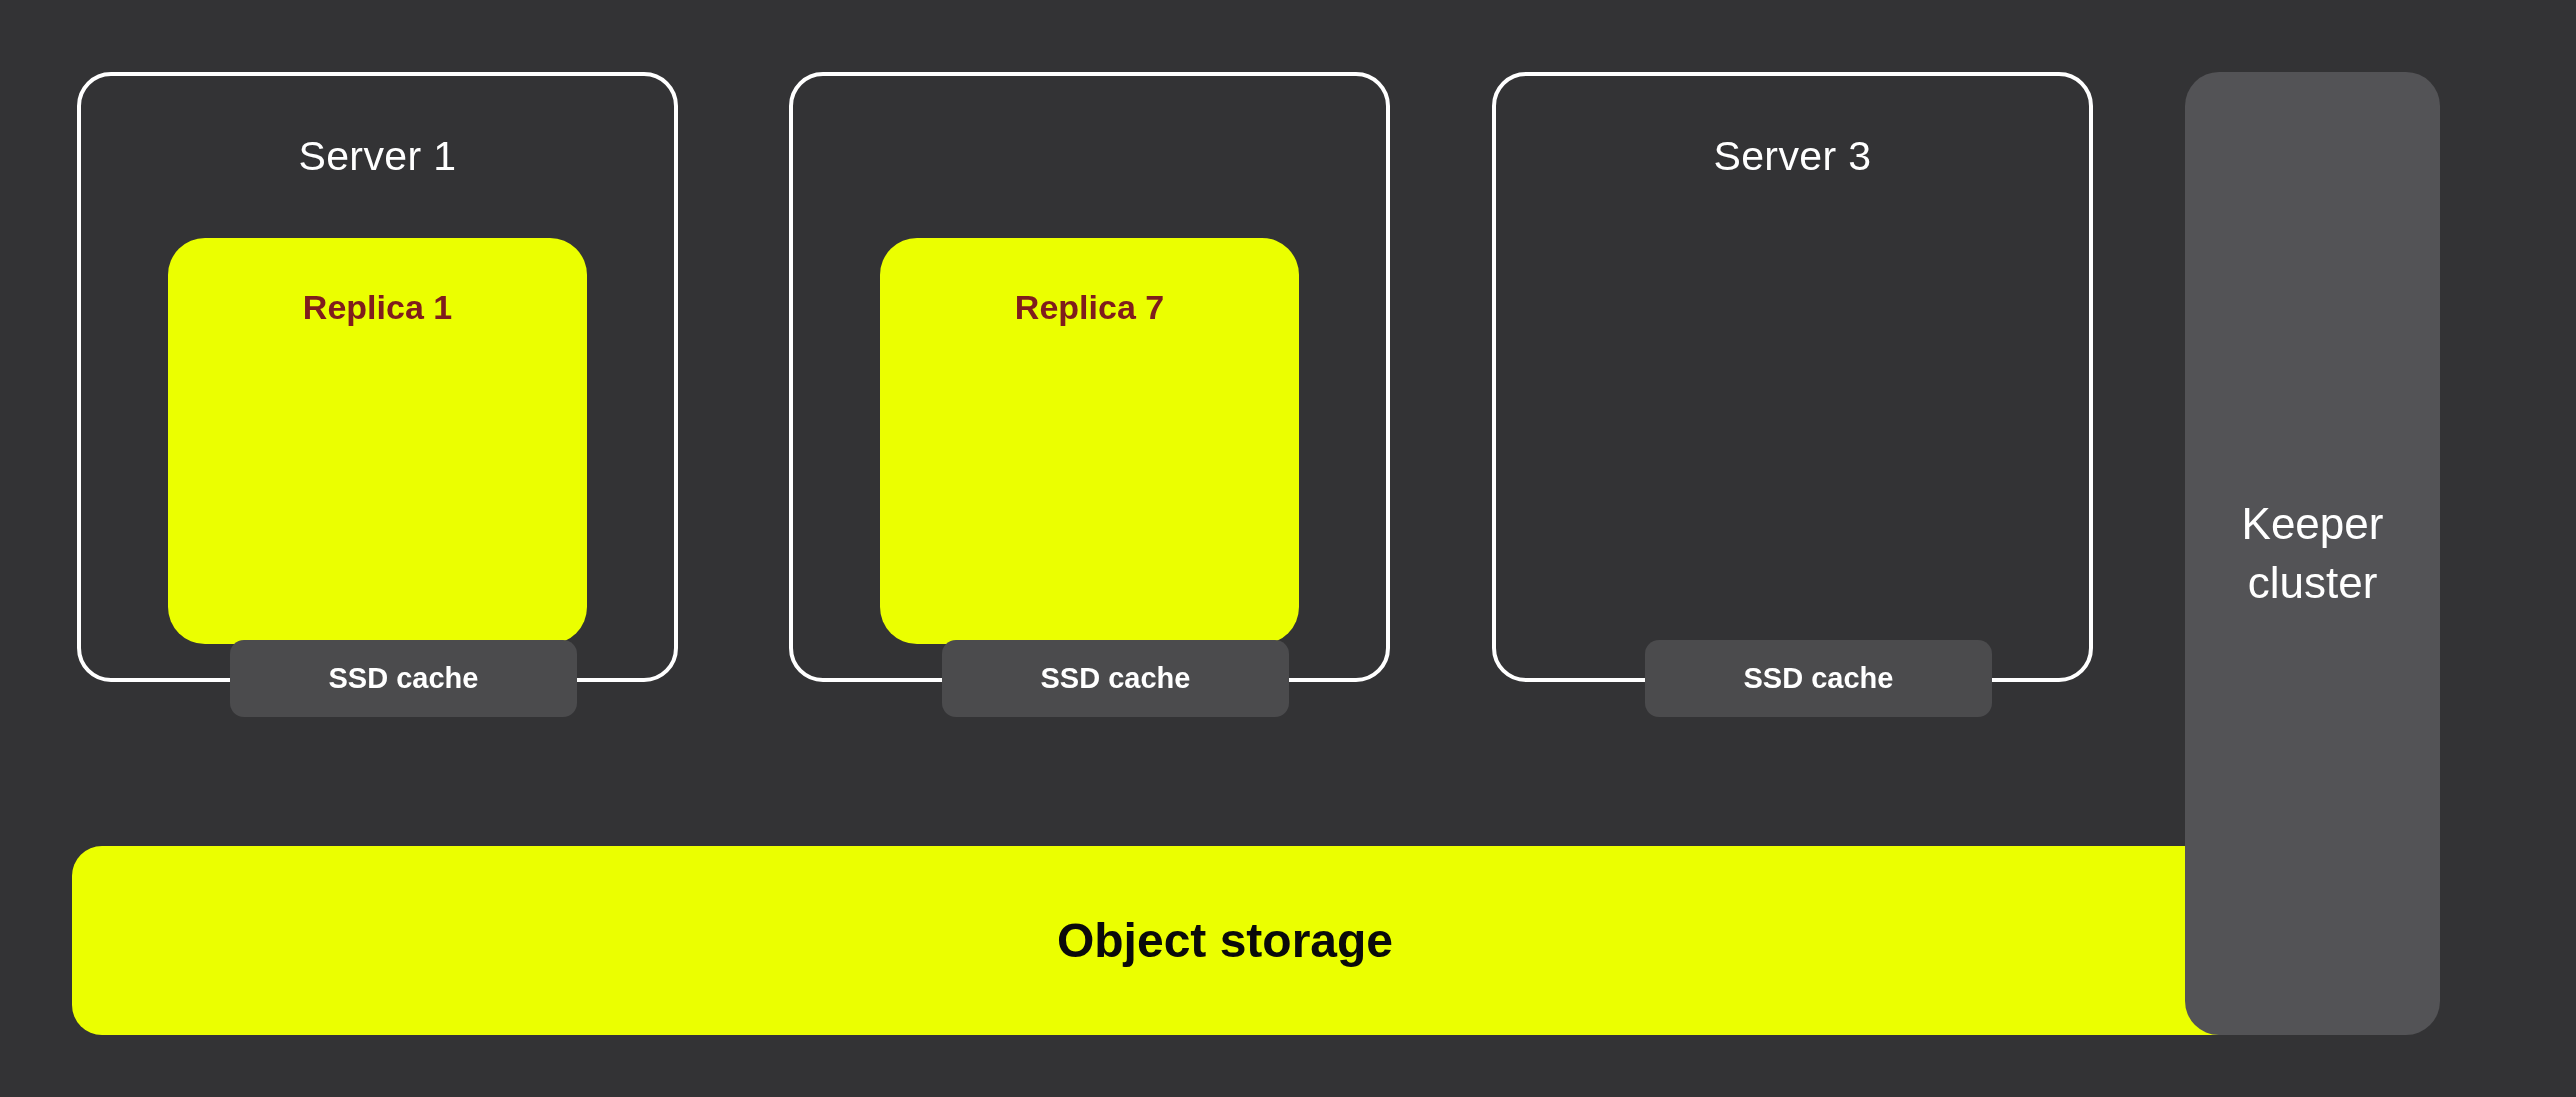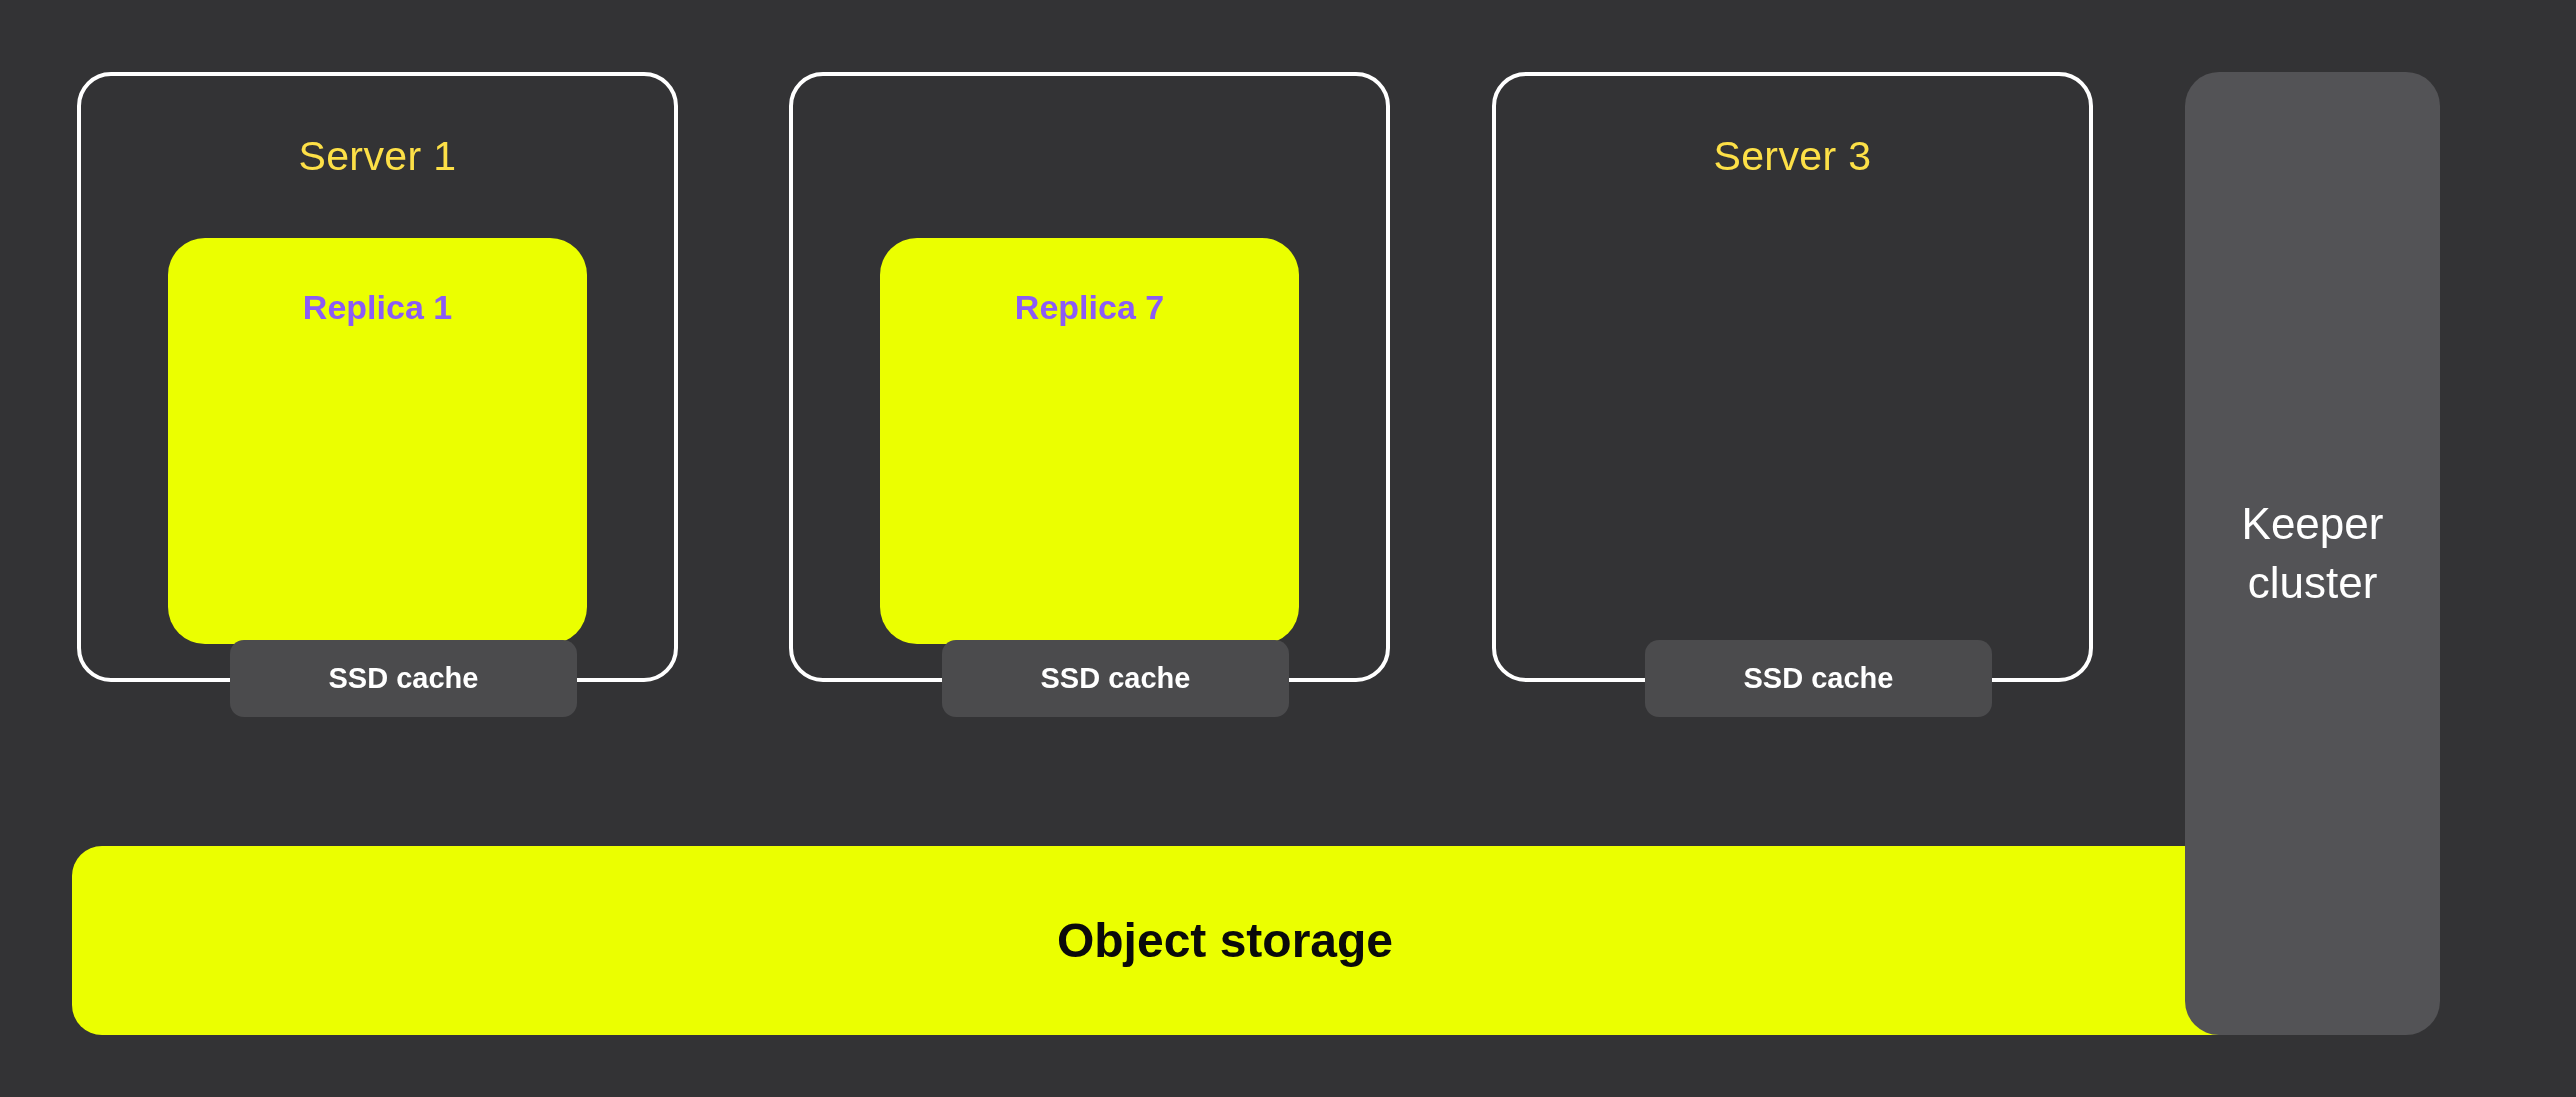--- a/index.html
+++ b/index.html
@@ -29,41 +29,41 @@
   .server-1 { left: 77px; }
   .server-2 { left: 789px; }
   .server-3 { left: 1492px; }
 
   .server-title {
     position: absolute;
     top: 57px;
     left: 0;
     width: 100%;
     text-align: center;
-    color: #fde047;
+    color: #ffffff;
     font-size: 41px;
     font-weight: 500;
     letter-spacing: 0.4px;
   }
 
   
   .replica {
     position: absolute;
     left: 87px;
     top: 162px;
     width: 419px;
     height: 406px;
     background: #ebff00;
     border-radius: 37px;
     z-index: 1;
   }
   .replica-label {
     padding-top: 50px;
     text-align: center;
-    color: #8b5cf6;
+    color: #7f1d1d;
     font-size: 34px;
     font-weight: 700;
   }
 
   
   .ssd-cache {
     position: absolute;
     left: 123px;
     top: 564px;
     width: 347px;

